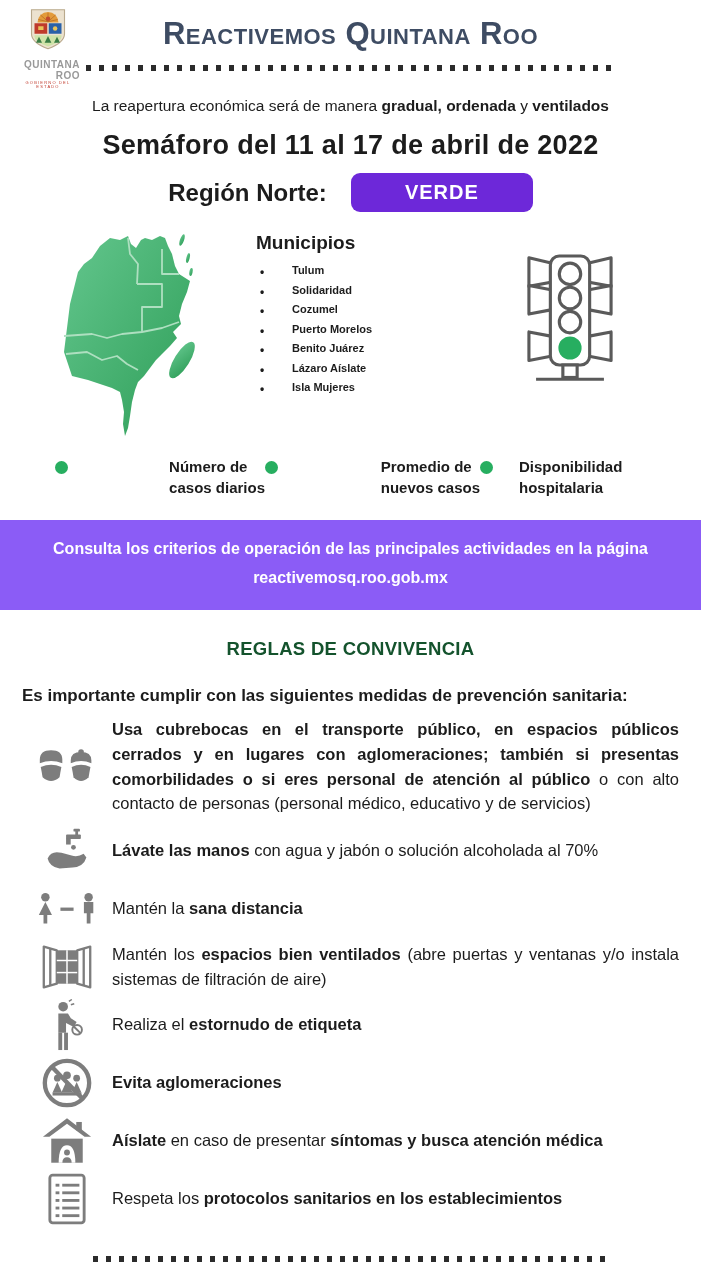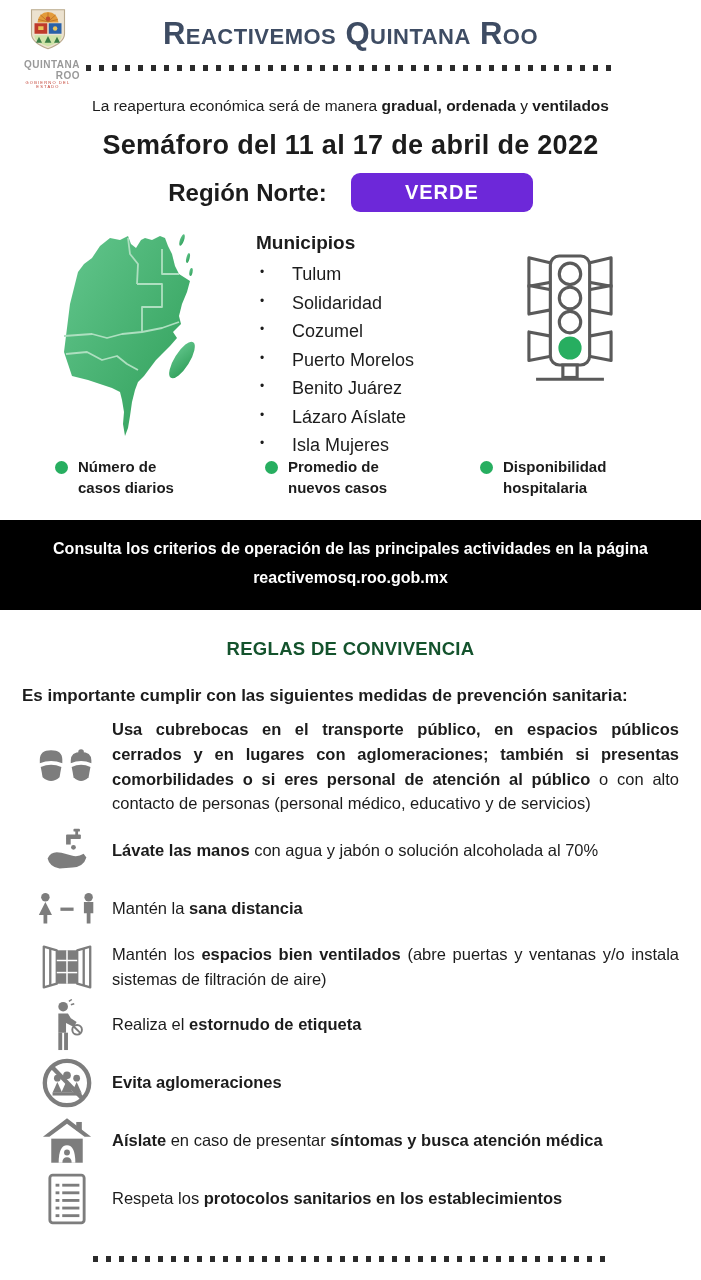--- a/index.html
+++ b/index.html
@@ -28,31 +28,31 @@
   .region-badge {
     background:#6d28d9; color:#fff; font-weight:bold; font-size:20px;
     letter-spacing:1px; padding:8px 54px; border-radius:9px;
   }
   
   .geo { position:relative; height:228px; margin-top:10px; }
   .map-svg { position:absolute; left:32px; top:2px; }
   .municipios { position:absolute; left:256px; top:10px; width:185px; }
   .municipios-title { font-size:19px; font-weight:bold; margin:0; }
   .municipios-list { list-style:none; margin:10px 0 0; padding:0; }
-  .municipios-list li { position:relative; padding-left:36px; font-size:18px; margin:7.5px 0; }
+  .municipios-list li { position:relative; padding-left:36px; font-size:11px; margin:7.5px 0;font-weight:bold; }
   .municipios-list li::before { content:"\2022"; position:absolute; left:4px; top:1px; font-size:12px; }
   .traffic-svg { position:absolute; left:520px; top:26px; }
   
   .indicators { display:flex; margin-top:6px; padding-left:55px; }
-  .indicator { display:flex; gap:10px; align-items:flex-start; }
+  .indicator { display:flex; gap:26px; align-items:flex-start;justify-content:space-between; }
   .indicator:nth-child(1){ width:210px; } .indicator:nth-child(2){ width:215px; }
   .ind-dot { width:13px; height:13px; border-radius:50%; background:#27ae60; margin-top:5px; flex:none; }
   .ind-label { font-weight:bold; font-size:15px; line-height:1.4; white-space:pre-line; }
   
-  .banner { margin-top:22px; background:#000000; color:#fff; text-align:center;
+  .banner { margin-top:22px; background:#8b5cf6; color:#fff; text-align:center;
             font-weight:bold; font-size:16px; padding:15px 20px 17px; }
   .banner-line { line-height:1.8; }
   
   .rules { padding:0 22px; }
   .rules-title { margin:28px 0 0; text-align:center; color:#14532d; font-size:18.5px;
                  font-weight:bold; letter-spacing:.3px; }
   .rules-intro { margin:26px 0 0; font-weight:bold; font-size:17px; }
   .rules-list { margin-top:6px; }
   .rule { display:flex; align-items:center; min-height:58px; }
   .rule-first { min-height:110px; margin-top:4px; }

